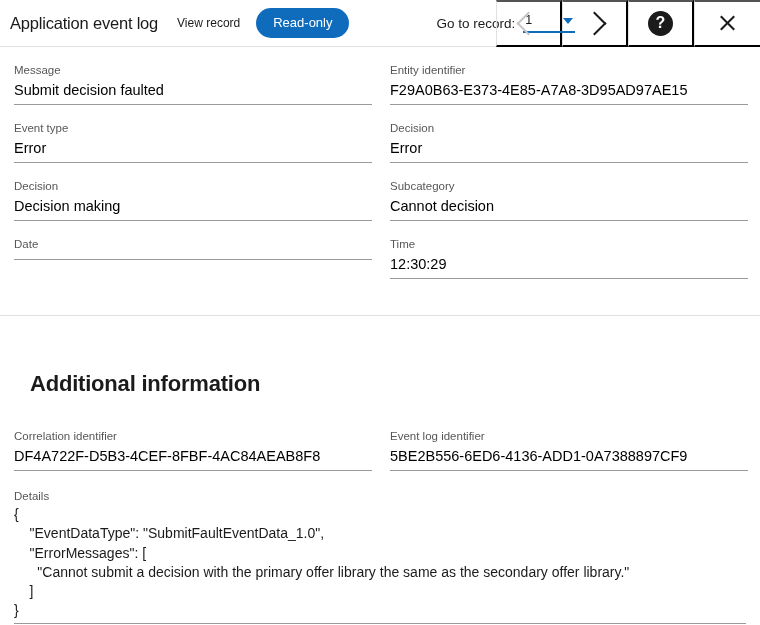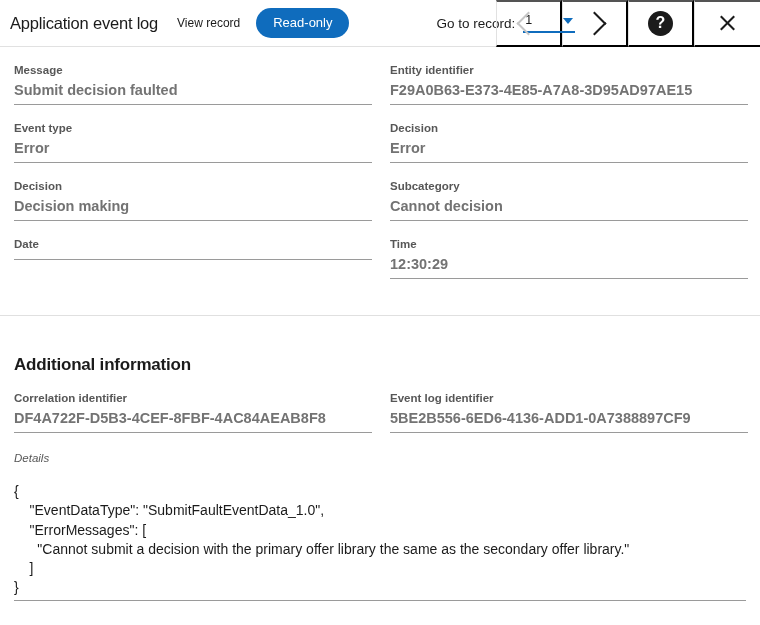--- a/index.html
+++ b/index.html
@@ -158,21 +158,20 @@
     width: 19px;
     height: 2px;
     background: #1b1b1b;
   }
   .close-x::before { transform: rotate(45deg); }
   .close-x::after  { transform: rotate(-45deg); }
 
   
   .form-section {
     padding: 0 14px;
-    font-weight: bold;
   }
   .row {
     display: flex;
     gap: 18px;
   }
   .col {
     width: 358px;
     flex: 0 0 358px;
   }
   .field {
@@ -181,53 +180,52 @@
     padding-bottom: 4px;
   }
   .field-label {
     font-size: 11.5px;
     color: #575757;
     line-height: 15px;
     margin-bottom: 3px;
   }
   .field-value {
     font-size: 14.5px;
-    color: #737373;
+    color: #000000;
     line-height: 19px;
     min-height: 19px;
     white-space: nowrap;
     overflow: hidden;
   }
 
   .section-divider {
     margin-top: 36px;
     height: 1px;
     background: #e0e0e0;
     width: 100%;
   }
 
   .section-title {
-    font-size: 17px;
+    font-size: 22px;
     font-weight: bold;
     letter-spacing: -0.2px;
-    margin: 0;
+    margin: 16px;
     padding: 39px 0 0 14px;
   }
 
   .details-field {
     margin: 18px 14px 0 14px;
     border-bottom: 1px solid #9a9a9a;
     padding-bottom: 2px;
   }
   .details-label {
     font-size: 11.5px;
     color: #575757;
     line-height: 15px;
-    margin-bottom: 16px;
-    font-style: italic;
+    margin-bottom: 1px;
   }
   .details-body {
     font-size: 14px;
     line-height: 19.3px;
     color: #1b1b1b;
     white-space: pre;
     font-family: "Liberation Sans", sans-serif;
   }
 </style>
 </head>

